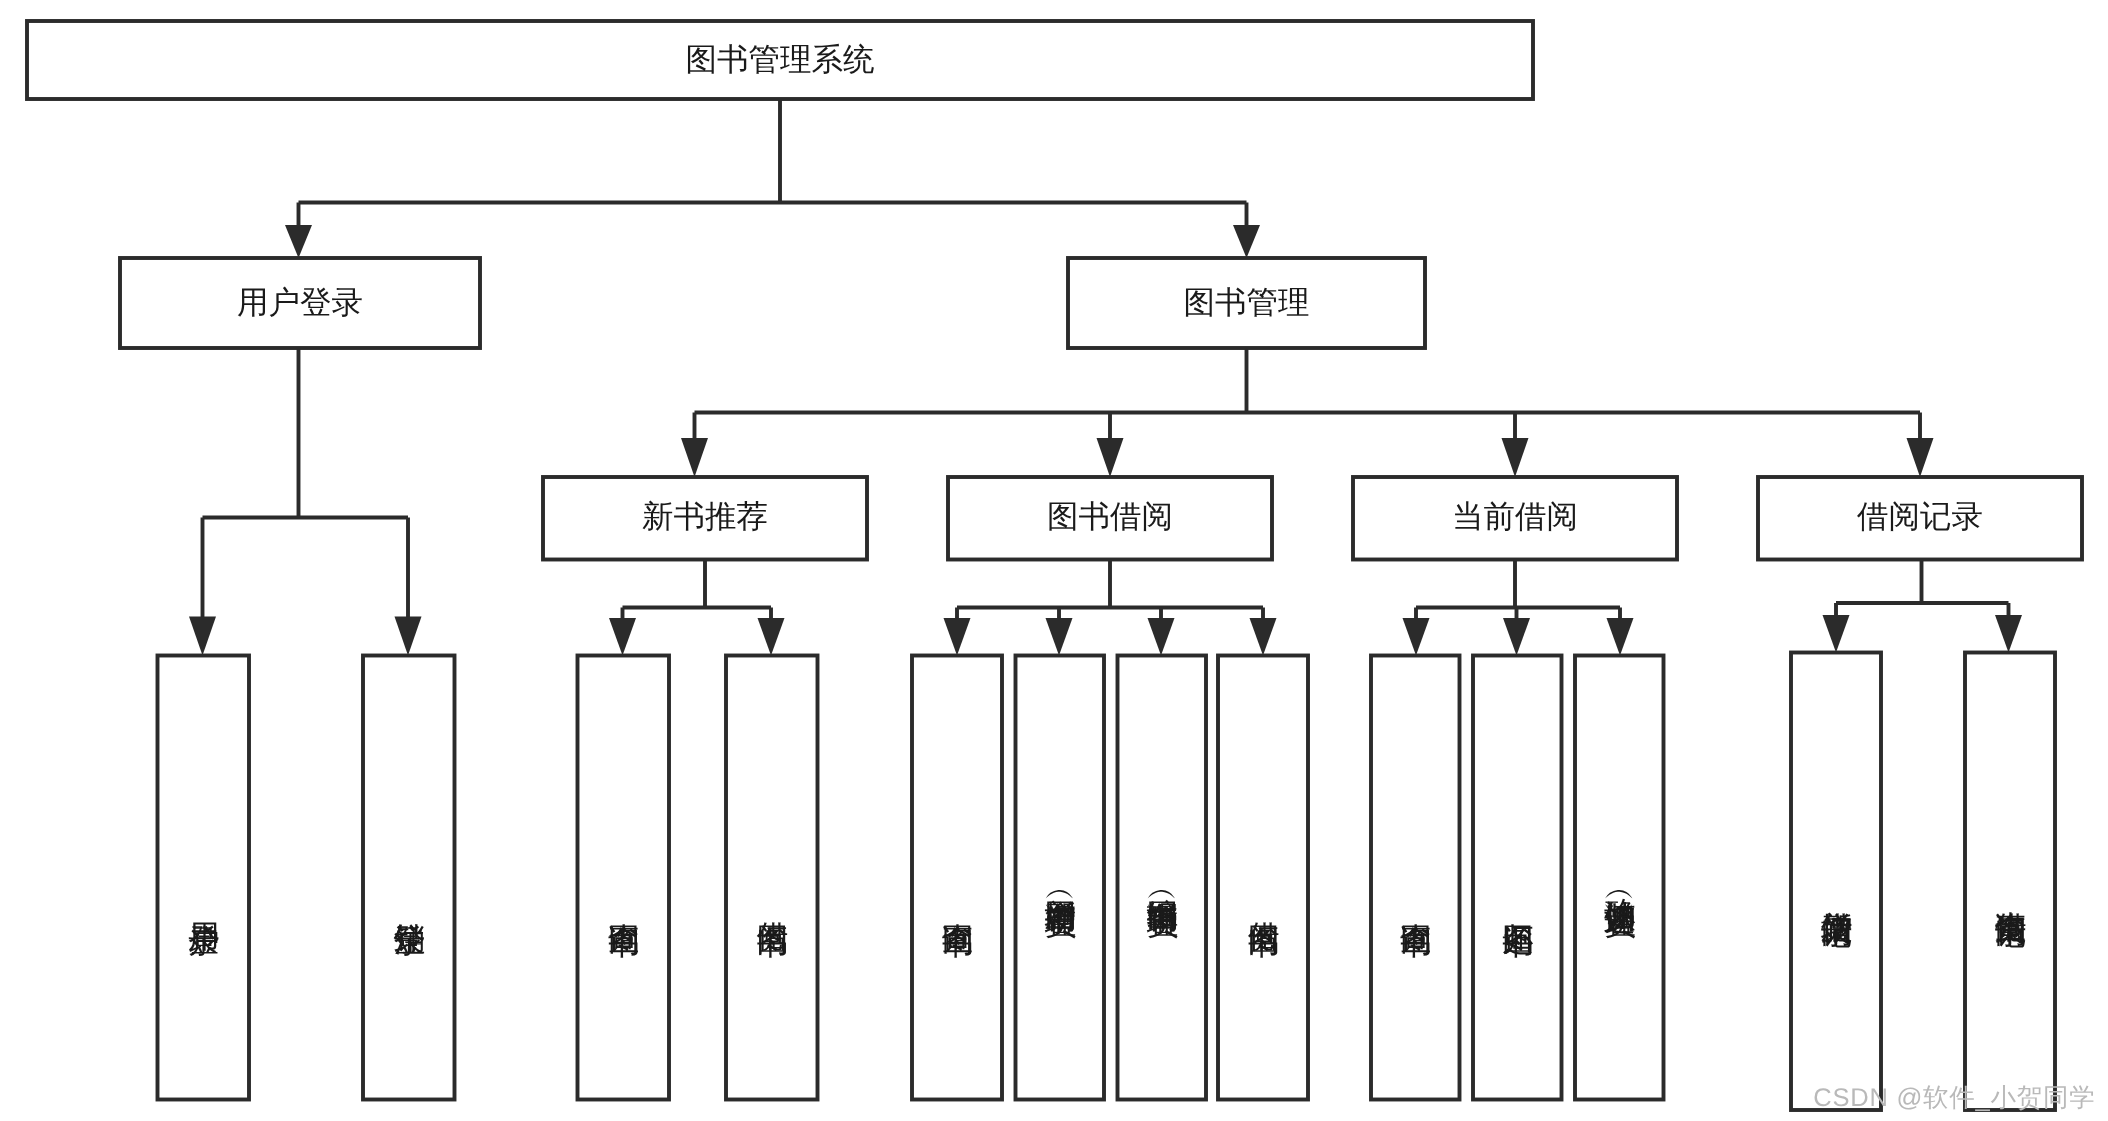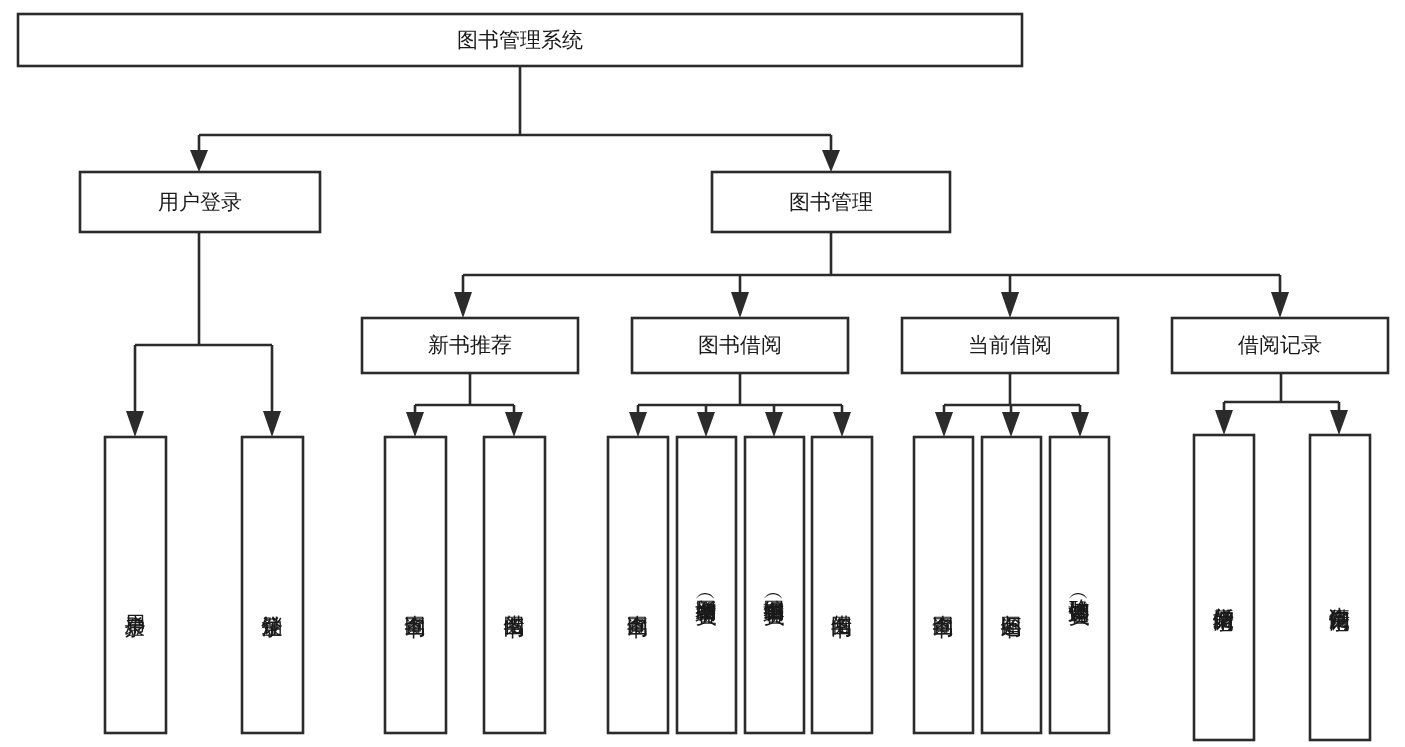--- a/index.html
+++ b/index.html
@@ -241,14 +241,15 @@
     <span class="node-label-v">确认归还（管理员）</span>
   </div>
 
   <div class="leaf-wrap" style="left:1194px; top:455px; width:60px; height:275px;">
     <span class="node-label-v">新增借阅记录</span>
   </div>
   <div class="leaf-wrap" style="left:1310px; top:455px; width:60px; height:275px;">
     <span class="node-label-v">查询借阅记录</span>
   </div>
 
+  <div class="watermark">CSDN @软件_小贺同学</div>
 
 </div>
 
 </body></html>

